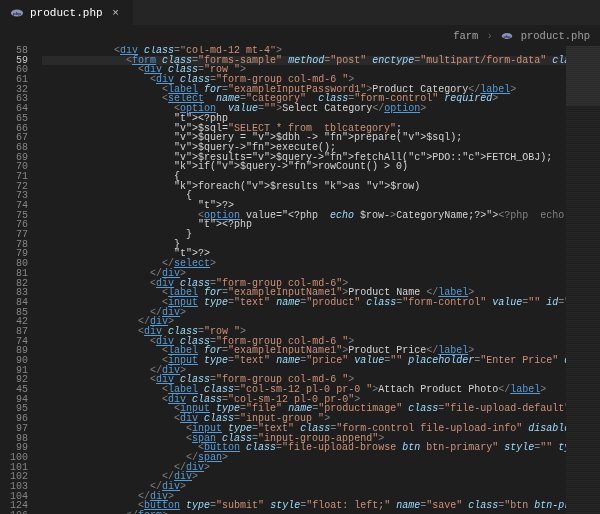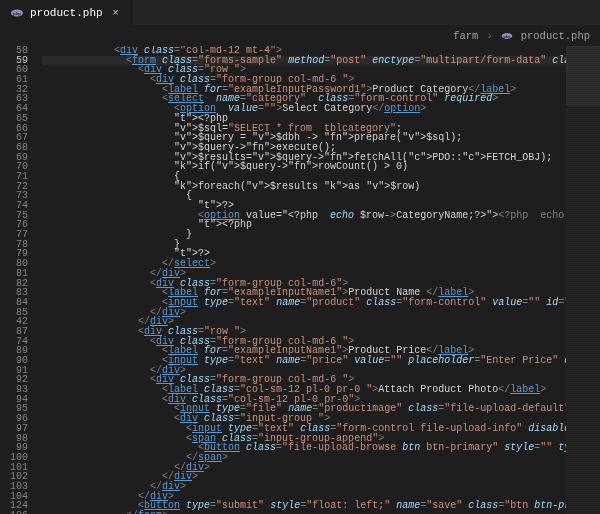--- a/index.html
+++ b/index.html
@@ -154,21 +154,21 @@
       <div>83</div>
       <div>84</div>
       <div>85</div>
       <div>42</div>
       <div>87</div>
       <div>74</div>
       <div>89</div>
       <div>90</div>
       <div>91</div>
       <div>92</div>
-      <div>93</div>
+      <div>45</div>
       <div>94</div>
       <div>95</div>
       <div>96</div>
       <div>97</div>
       <div>98</div>
       <div>99</div>
       <div>100</div>
       <div>101</div>
       <div>102</div>
       <div>103</div>

